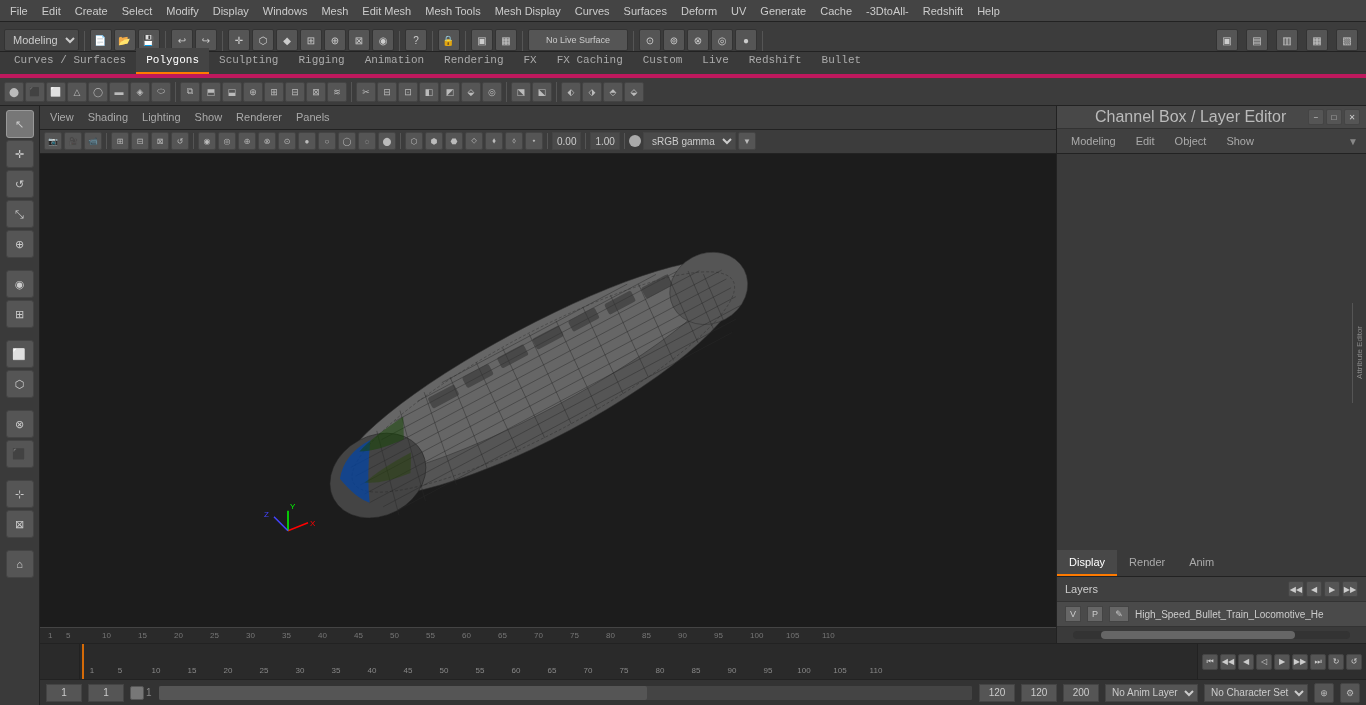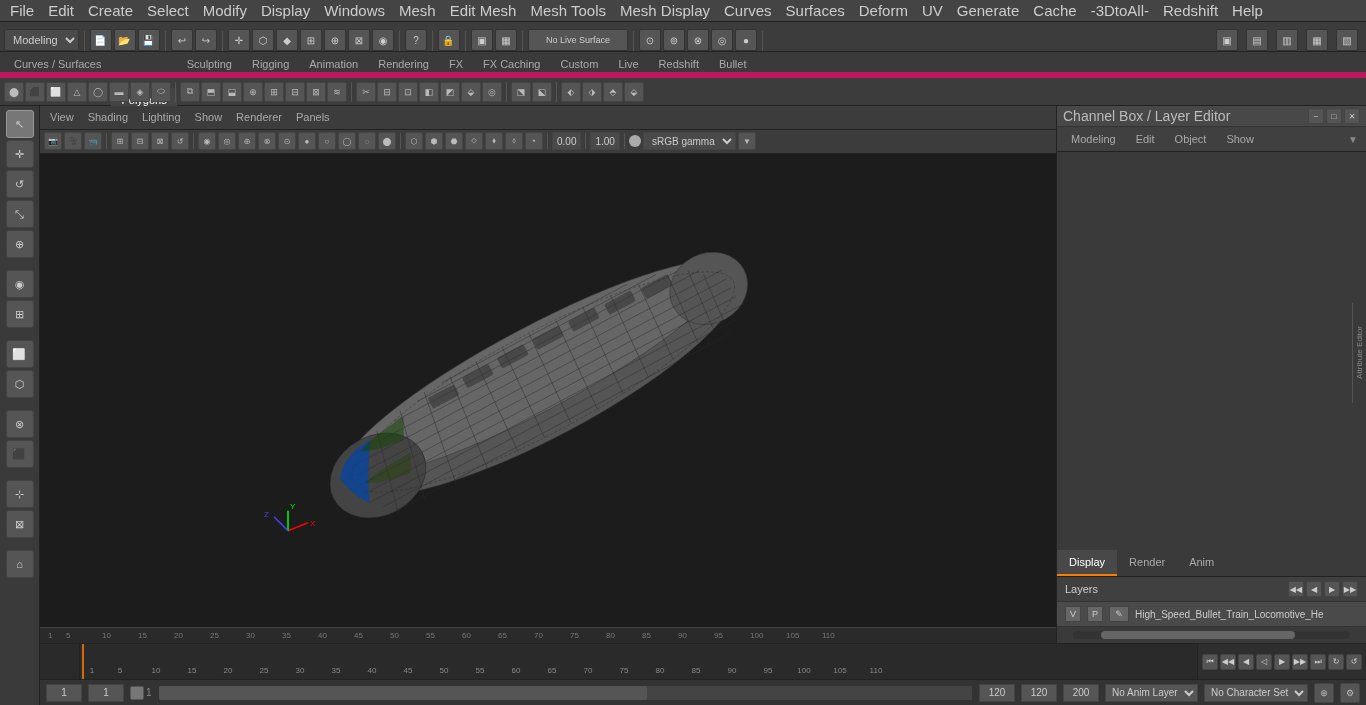--- a/index.html
+++ b/index.html
@@ -19,21 +19,21 @@
       display: flex;
       align-items: center;
       background: #444444;
       height: 22px;
       border-bottom: 1px solid #222;
       padding: 0 4px;
       gap: 2px;
     }
     .menu-item {
       padding: 2px 6px;
-      font-size: 15px;
+      font-size: 11px;
       color: #cccccc;
       cursor: pointer;
       border-radius: 2px;
     }
 
     
     #toolbar1 {
       display: flex;
       align-items: flex-end;
       background: #3c3c3c;
@@ -68,25 +68,26 @@
       font-size: 11px;
       padding: 1px 4px;
       height: 22px;
       cursor: pointer;
       border-radius: 2px;
     }
 
     
     #tabs-row {
       display: flex;
-      align-items: flex-start;
+      align-items: flex-end;
       background: #3a3a3a;
       height: 26px;
-      border-bottom: 6px solid #be185d;
+      border-bottom: 4px solid #be185d;
       padding: 0 4px;
+      font-family: Liberation Mono, monospace;
     }
     .tab-item {
       padding: 3px 10px;
       font-size: 11px;
       color: #aaa;
       cursor: pointer;
       border-bottom: 2px solid transparent;
       height: 26px;
       display: flex;
       align-items: center;
@@ -765,21 +766,21 @@
               <span style="font-size:8px;color:#777;width:36px;">105</span>
               <span style="font-size:8px;color:#777;width:36px;">110</span>
             </div>
           </div>
         </div>
       </div>
 
       <div id="right-panel">
 
         <div id="channel-box-header">
-          <span style="font-size:14px;color:#bbb;">Channel Box / Layer Editor</span>
+          <span style="font-size:16px;color:#bbb;margin-left:32px;">Channel Box / Layer Editor</span>
           <div style="display:flex;gap:2px;">
             <div class="layer-nav-btn">−</div>
             <div class="layer-nav-btn">□</div>
             <div class="layer-nav-btn">✕</div>
           </div>
         </div>
 
         <div id="right-panel-sub-tabs">
           <span class="rp-sub-tab">Modeling</span>
           <span class="rp-sub-tab">Edit</span>

